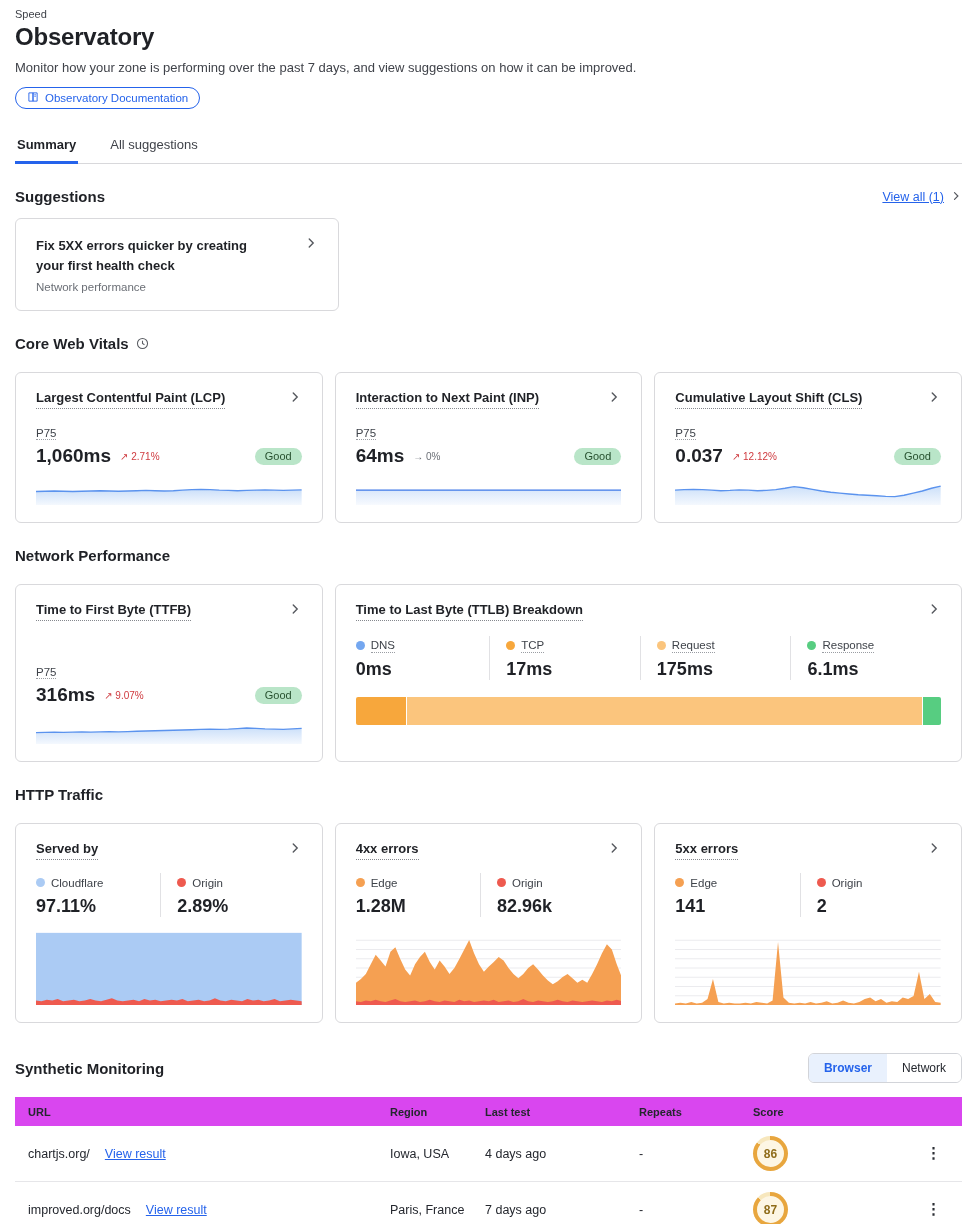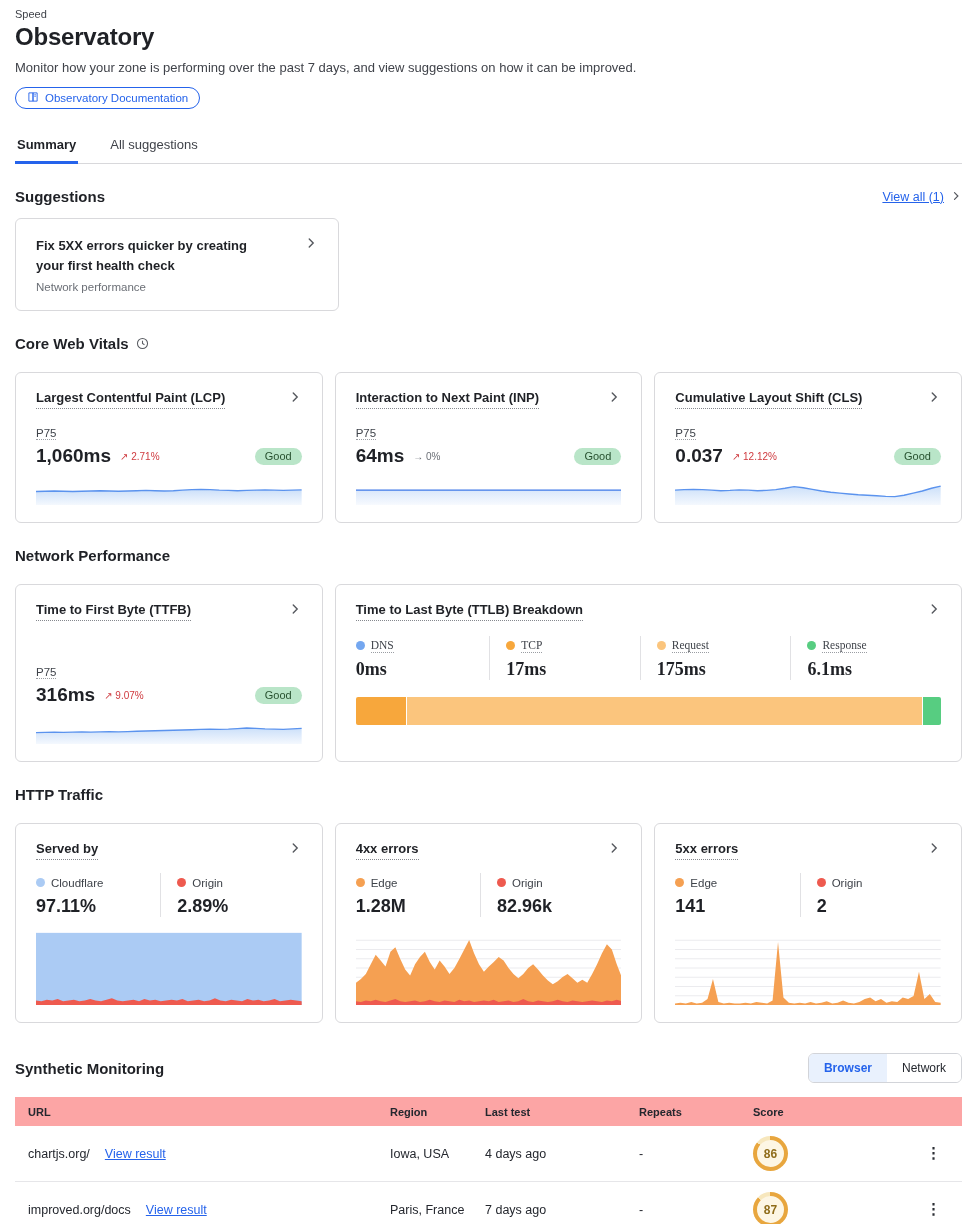--- a/index.html
+++ b/index.html
@@ -62,37 +62,37 @@
   .split { display: flex; margin-top: 13px; }
   .split > div { flex: 1; }
   .split > div + div { border-left: 1px solid #e1e1e4; padding-left: 16px; }
   .stat-label { font-size: 11.5px; color:#3f434a; display:inline-flex; align-items:center; gap:6px; }
   .stat-label .lbl { border-bottom: 1px dotted #9a9da3; padding-bottom:1px; }
   .dot { width: 9px; height: 9px; border-radius: 50%; display:inline-block; flex:none; }
   .stat-value { font-size: 18px; font-weight: 700; color:#1f2126; margin-top: 5px; }
 
   
   .ttlb-stats { display:flex; margin-top: 15px; }
-  .ttlb-stats .stat { flex:1; padding-left: 16px; border-left: 1px solid #e1e1e4; font-family: Liberation Serif, serif; }
+  .ttlb-stats .stat { flex:1; padding-left: 16px; border-left: 1px solid #e1e1e4; }
   .ttlb-stats .stat:first-child { padding-left: 0; border-left: 0; }
   .ttlb-bar { display:flex; gap:1px; height: 28px; margin-top: 17px; border-radius: 2px; overflow:hidden; }
   .ttlb-bar div { height: 100%; }
 
   
   .bigchart { height: 74px; margin-top: 14px; }
   .bigchart svg { display:block; width:100%; height:100%; }
 
   
   .toggle { display:flex; border:1px solid #d2d4d9; border-radius:6px; overflow:hidden; background:#fff; }
   .toggle button { font-size:12px; padding:7px 15px; border:0; background:#fff; color:#24272e; cursor:pointer; font-family:inherit; }
   .toggle button.active { background:#e9f1fd; color:#2563eb; font-weight:700; }
 
   .sm-table { margin-top: 14px; }
   .thead, .trow { display:grid; grid-template-columns: 375px 95px 154px 114px 1fr 44px; align-items:center; }
-  .thead { background:#fca5a5; height: 29px; font-size: 11px; font-weight: 700; color:#24272e; }
+  .thead { background:#d946ef; height: 29px; font-size: 11px; font-weight: 700; color:#24272e; }
   .thead div:first-child, .trow > div:first-child { padding-left: 13px; }
   .trow { height: 56px; border-bottom: 1px solid #e6e6e9; font-size: 12.5px; color:#24272e; }
   .url-cell a { color:#2563eb; text-decoration: underline; margin-left: 15px; font-size: 12.5px; }
   .score-ring { width: 35px; height: 35px; border-radius: 50%; display:flex; align-items:center; justify-content:center; }
   .score-inner { width: 27px; height: 27px; border-radius: 50%; display:flex; align-items:center; justify-content:center;
                  font-size: 12px; font-weight: 700; }
   .kebab { background:none; border:0; cursor:pointer; font-size: 15px; font-weight: 700; color:#2b2e34; line-height: 0.55; letter-spacing:0; padding:4px 8px; }
 </style>
 </head>
 <body>

